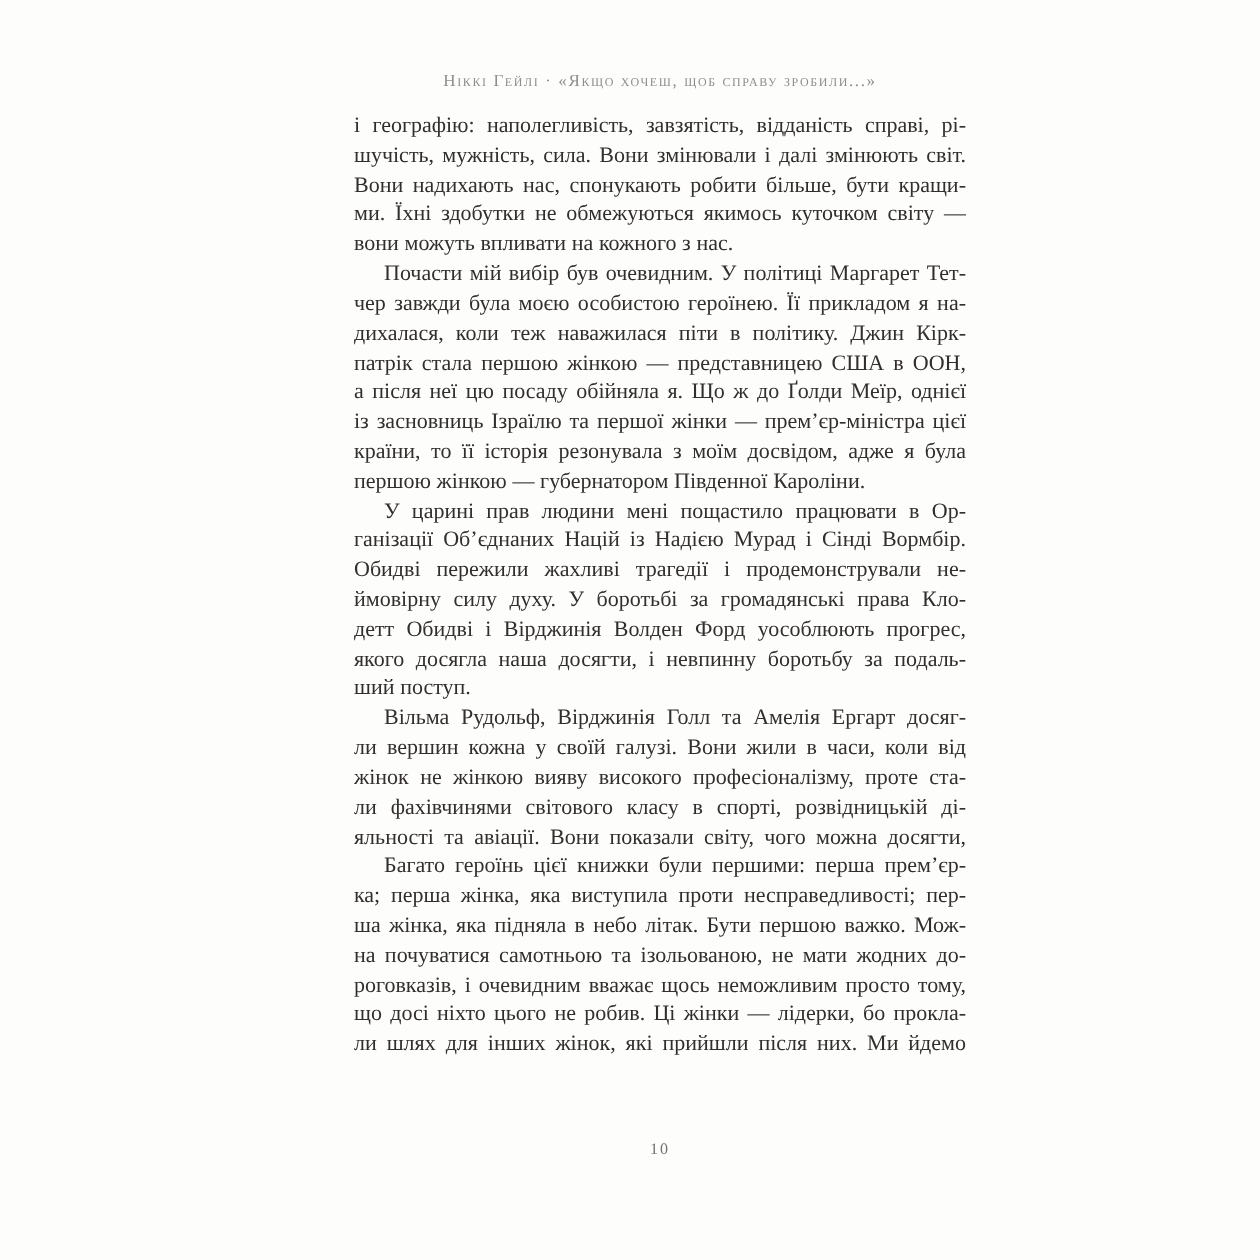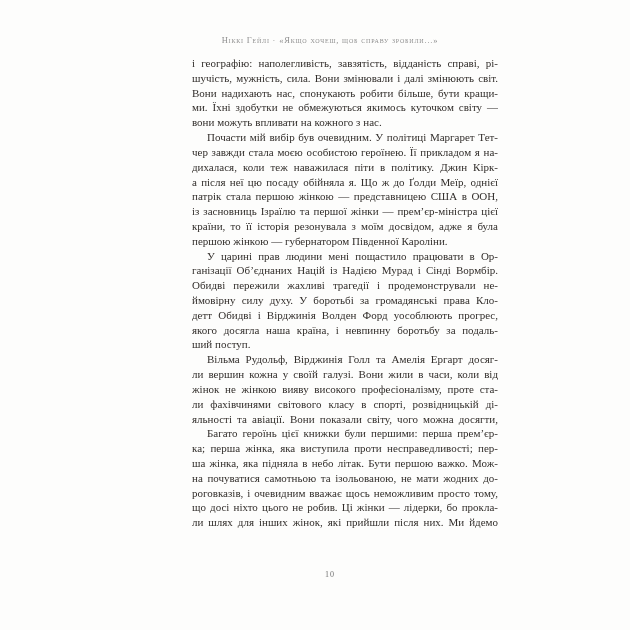--- a/index.html
+++ b/index.html
@@ -30,21 +30,21 @@
     font-size: 8.5px;
     line-height: 10px;
     font-variant: small-caps;
     letter-spacing: 0.8px;
     color: #8e8e8e;
     white-space: nowrap;
   }
   .content {
     position: absolute;
     top: 56px;
-    left: 15px;
+    left: 0;
     width: 306px;
     color: #322e2b;
     font-size: 11px;
   }
   .para {
     margin: 0;
     padding: 0;
   }
   .ln {
     height: 14.82px;
@@ -84,36 +84,36 @@
     <div class="para">
       <div class="ln">і географію: наполегливість, завзятість, відданість справі, рі-</div>
       <div class="ln">шучість, мужність, сила. Вони змінювали і далі змінюють світ.</div>
       <div class="ln">Вони надихають нас, спонукають робити більше, бути кращи-</div>
       <div class="ln">ми. Їхні здобутки не обмежуються якимось куточком світу —</div>
       <div class="ln end">вони можуть впливати на кожного з нас.</div>
     </div>
 
     <div class="para">
       <div class="ln fi">Почасти мій вибір був очевидним. У політиці Маргарет Тет-</div>
-      <div class="ln">чер завжди стала моєю особистою героїнею. Її прикладом я на-</div>
+      <div class="ln">чер завжди була моєю особистою героїнею. Її прикладом я на-</div>
       <div class="ln">дихалася, коли теж наважилася піти в політику. Джин Кірк-</div>
+      <div class="ln">патрік стала першою жінкою — представницею США в ООН,</div>
       <div class="ln">а після неї цю посаду обійняла я. Що ж до Ґолди Меїр, однієї</div>
-      <div class="ln">патрік стала першою жінкою — представницею США в ООН,</div>
       <div class="ln">із засновниць Ізраїлю та першої жінки — прем’єр-міністра цієї</div>
       <div class="ln">країни, то її історія резонувала з моїм досвідом, адже я була</div>
       <div class="ln end">першою жінкою — губернатором Південної Кароліни.</div>
     </div>
 
     <div class="para">
       <div class="ln fi">У царині прав людини мені пощастило працювати в Ор-</div>
       <div class="ln">ганізації Об’єднаних Націй із Надією Мурад і Сінді Вормбір.</div>
       <div class="ln">Обидві пережили жахливі трагедії і продемонстрували не-</div>
       <div class="ln">ймовірну силу духу. У боротьбі за громадянські права Кло-</div>
       <div class="ln">детт Обидві і Вірджинія Волден Форд уособлюють прогрес,</div>
-      <div class="ln">якого досягла наша країна, і невпинну боротьбу за подаль-</div>
+      <div class="ln">якого досягла наша досягти, і невпинну боротьбу за подаль-</div>
       <div class="ln end">ший поступ.</div>
     </div>
 
     <div class="para">
       <div class="ln fi">Вільма Рудольф, Вірджинія Голл та Амелія Ергарт досяг-</div>
       <div class="ln">ли вершин кожна у своїй галузі. Вони жили в часи, коли від</div>
       <div class="ln">жінок не жінкою вияву високого професіоналізму, проте ста-</div>
       <div class="ln">ли фахівчинями світового класу в спорті, розвідницькій ді-</div>
       <div class="ln">яльності та авіації. Вони показали світу, чого можна досягти,</div>
     </div>

